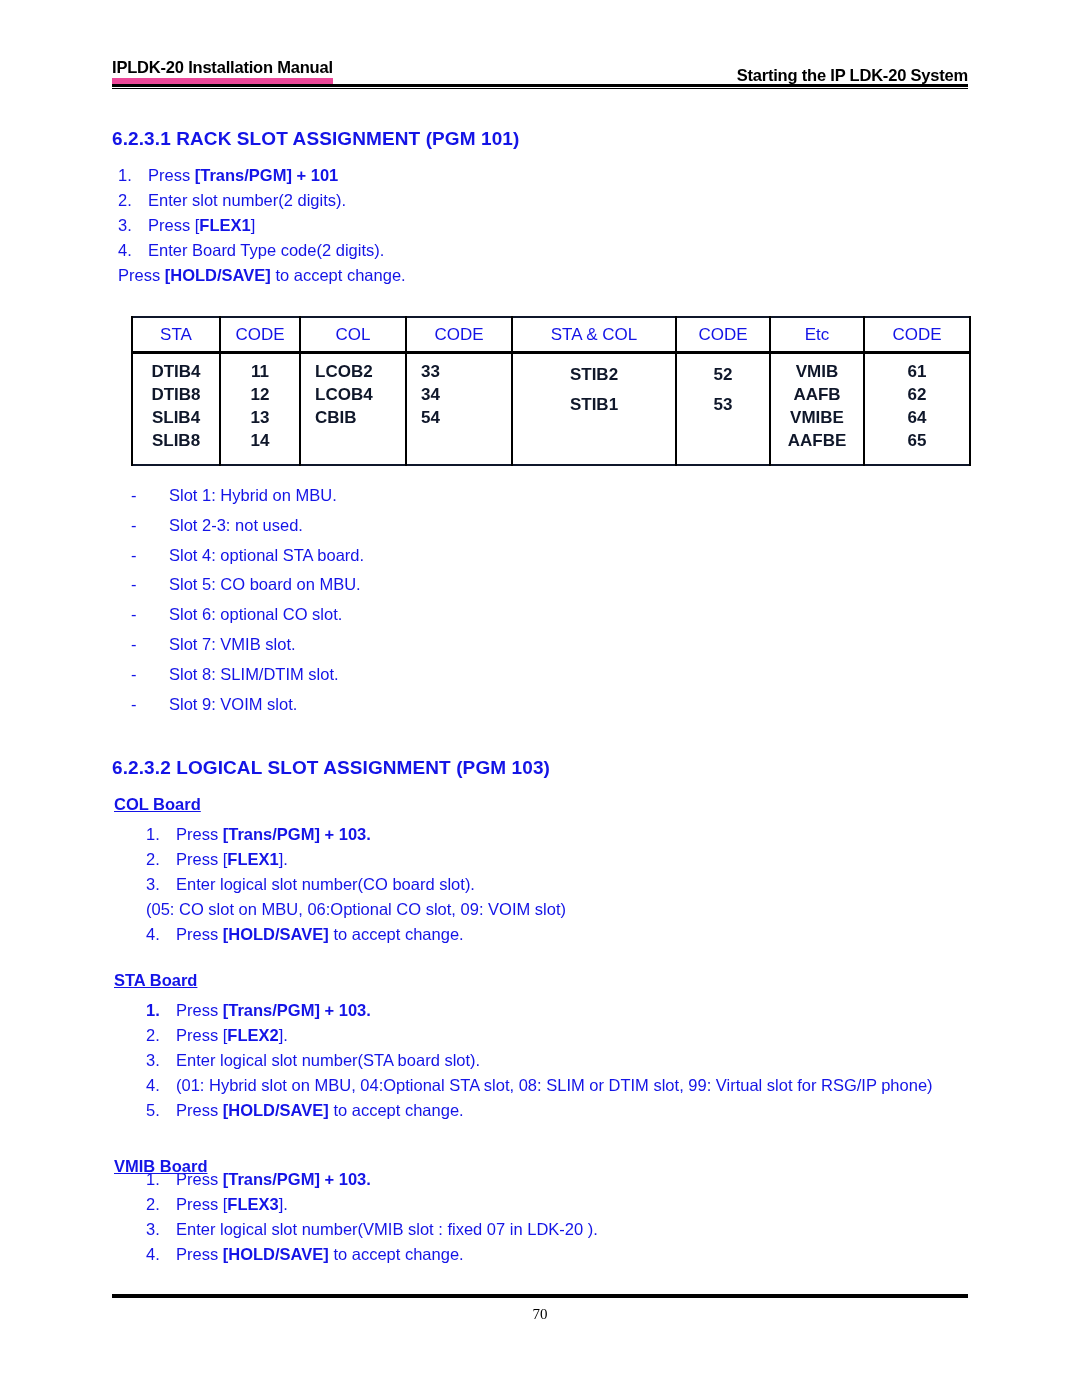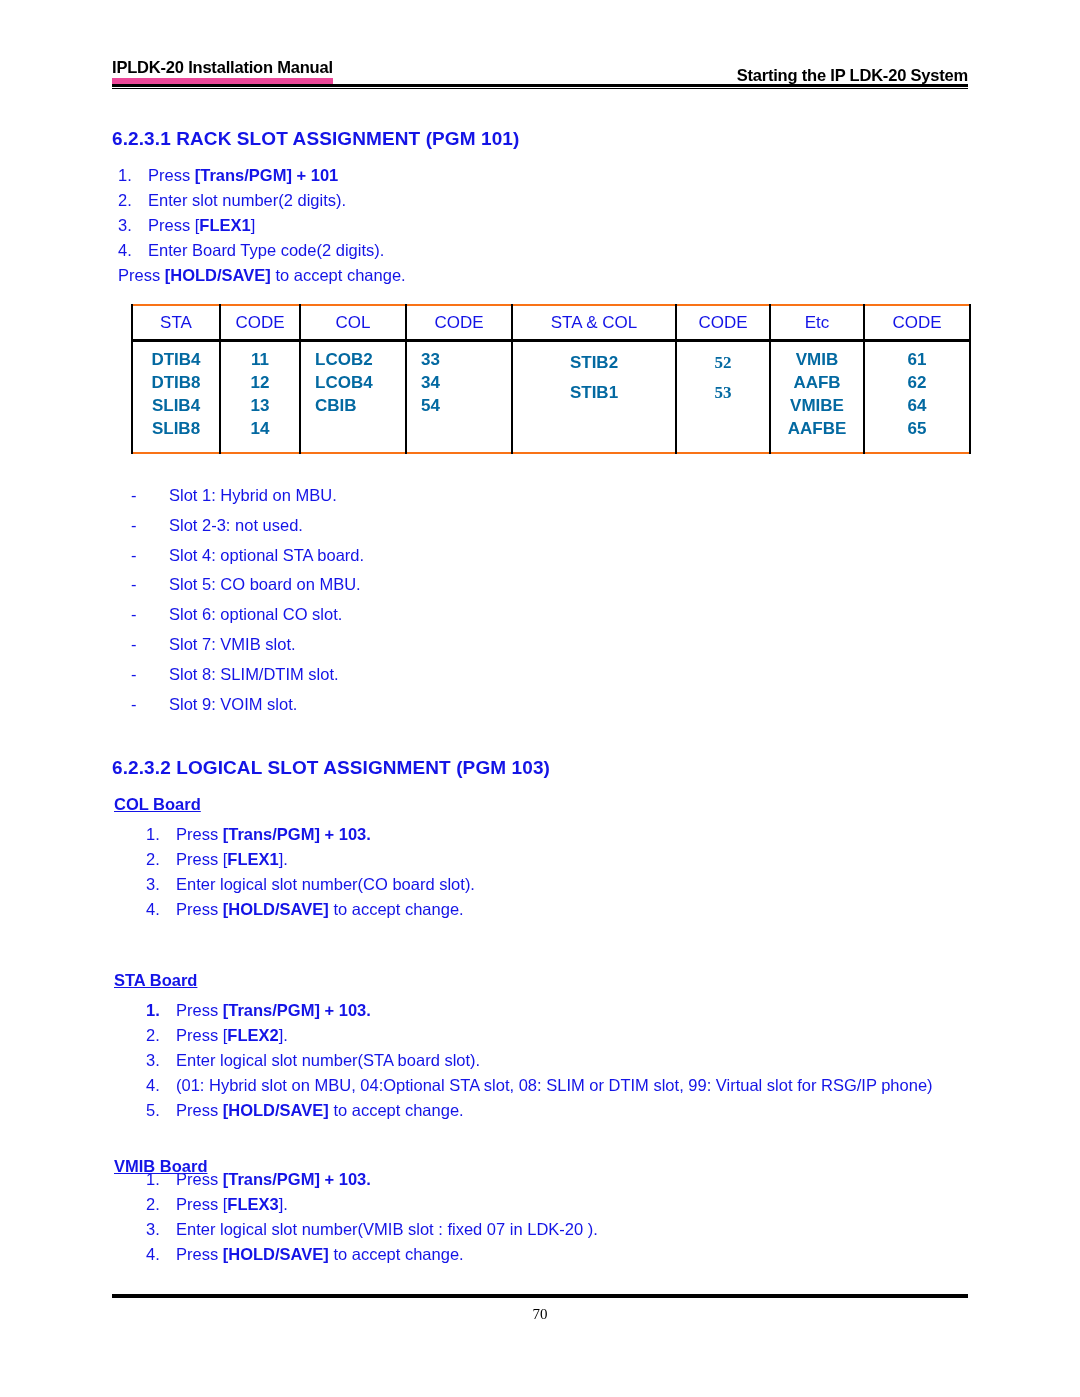--- a/index.html
+++ b/index.html
@@ -112,46 +112,46 @@
   }
   .step.no-num .num { width: 0; flex: 0 0 0; }
   .step .txt { white-space: nowrap; }
   .step.bold-num .num { font-weight: bold; }
   b { font-weight: bold; }
 
   
   .board-table {
     position: absolute;
     left: 131px;
-    top: 304px;
+    top: 316px;
     width: 824px;
     border-collapse: collapse;
     table-layout: fixed;
-    border: 2px solid #f97316;
+    border: 2px solid #0f172a;
   }
   .board-table td {
     border-left: 2px solid #000;
     border-right: 2px solid #000;
     vertical-align: top;
     padding: 0;
   }
   .board-table tr.head td {
     border-bottom: 3px solid #000;
     text-align: center;
     font-size: 17px;
     color: #1414e6;
     height: 33px;
     line-height: 33px;
     font-weight: normal;
   }
   .board-table tr.body td {
     height: 104px;
     font-size: 17px;
     font-weight: bold;
-    color: #0369a1;
+    color: #0f172a;
     padding-top: 6px;
   }
   .cell-lines {
     display: flex;
     flex-direction: column;
   }
   .cell-lines div { line-height: 23px; white-space: nowrap; }
   .align-c { text-align: center; }
   .align-l { text-align: left; padding-left: 14px; }
   .wide-lead div { line-height: 30px; }
@@ -259,21 +259,21 @@
               <div>34</div>
               <div>54</div>
             </div>
           </td>
           <td style="width: 162px;">
             <div class="cell-lines align-c wide-lead">
               <div>STIB2</div>
               <div>STIB1</div>
             </div>
           </td>
-          <td style="width: 92px; font-family: Liberation Serif, serif;">
+          <td style="width: 92px;">
             <div class="cell-lines align-c wide-lead">
               <div>52</div>
               <div>53</div>
             </div>
           </td>
           <td style="width: 92px;">
             <div class="cell-lines align-c">
               <div>VMIB</div>
               <div>AAFB</div>
               <div>VMIBE</div>
@@ -337,20 +337,24 @@
         <span class="txt">Press <b>[Trans/PGM] + 103.</b></span>
       </div>
       <div class="step">
         <span class="num">2.</span>
         <span class="txt">Press [<b>FLEX1</b>].</span>
       </div>
       <div class="step">
         <span class="num">3.</span>
         <span class="txt">Enter logical slot number(CO board slot).</span>
       </div>
+      <div class="step no-num">
+        <span class="num"></span>
+        <span class="txt">(05: CO slot on MBU, 06:Optional CO slot, 09: VOIM slot)</span>
+      </div>
       <div class="step">
         <span class="num">4.</span>
         <span class="txt">Press <b>[HOLD/SAVE]</b> to accept change.</span>
       </div>
     </div>
 
   <div class="sub-heading" style="left:114px; top:971px;">STA Board</div>
   <div class="steps" style="left:146px; top:998px;" id="steps-sta">
       <div class="step bold-num">
         <span class="num">1.</span>

